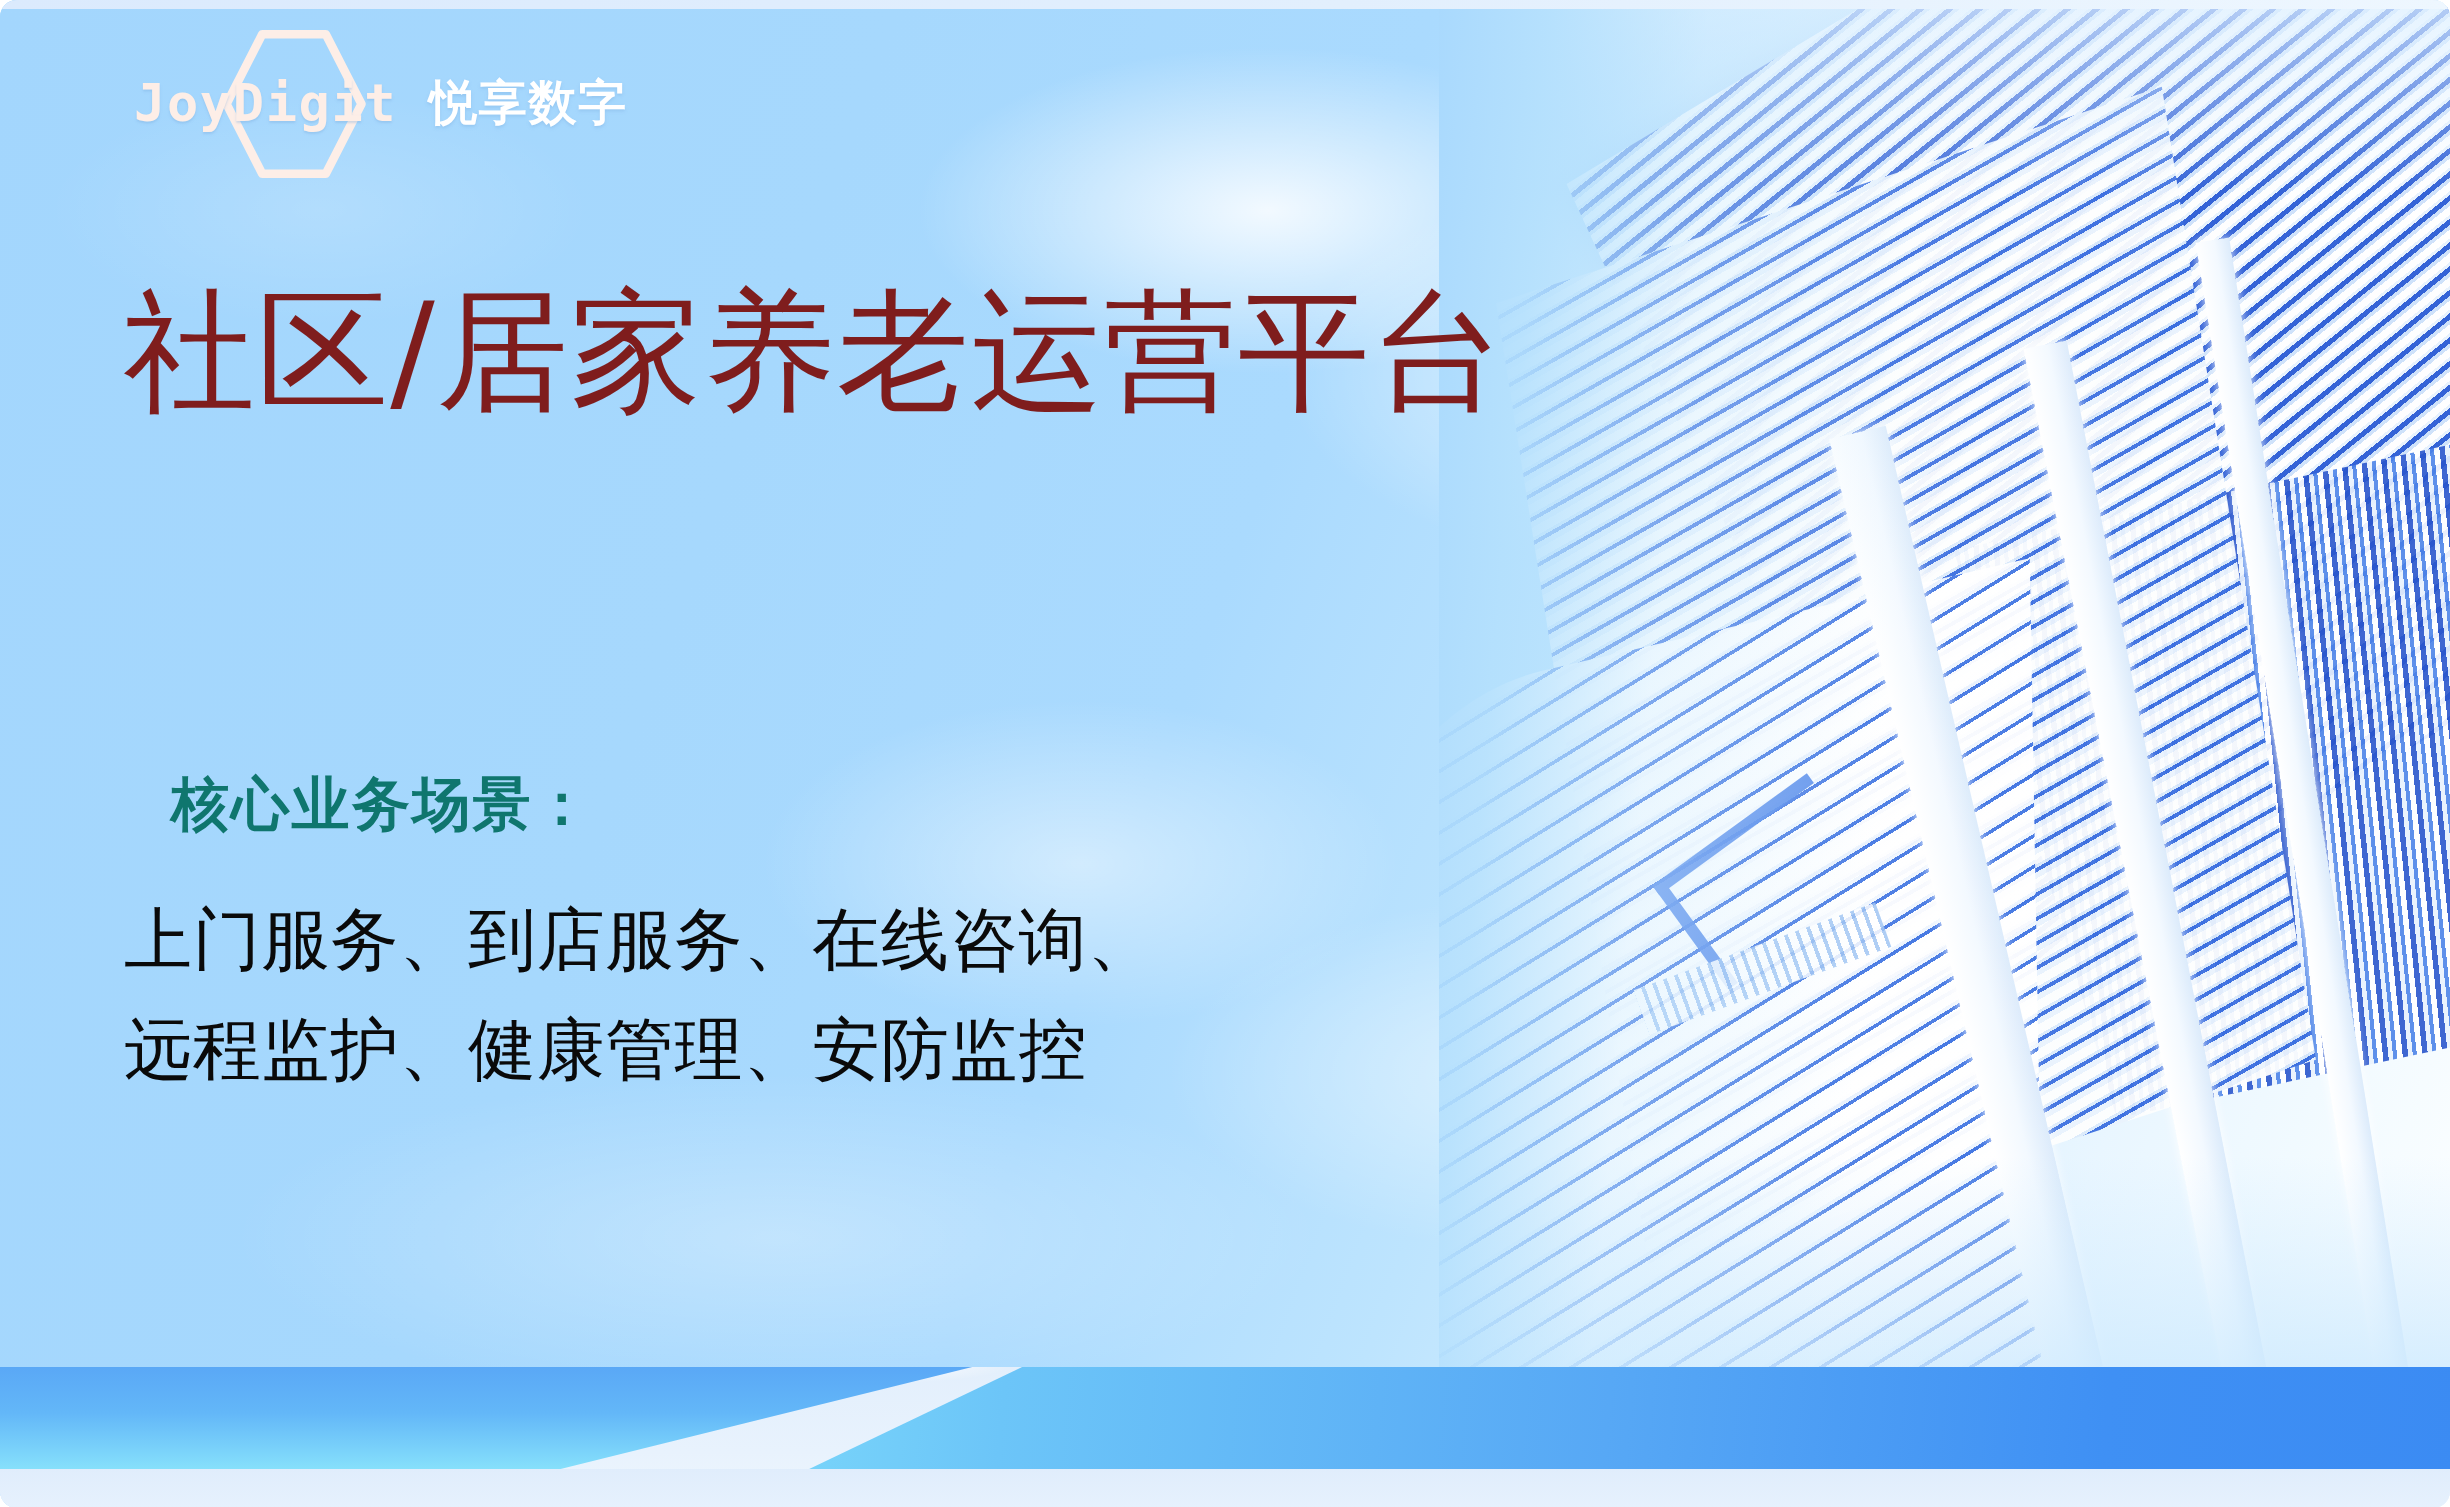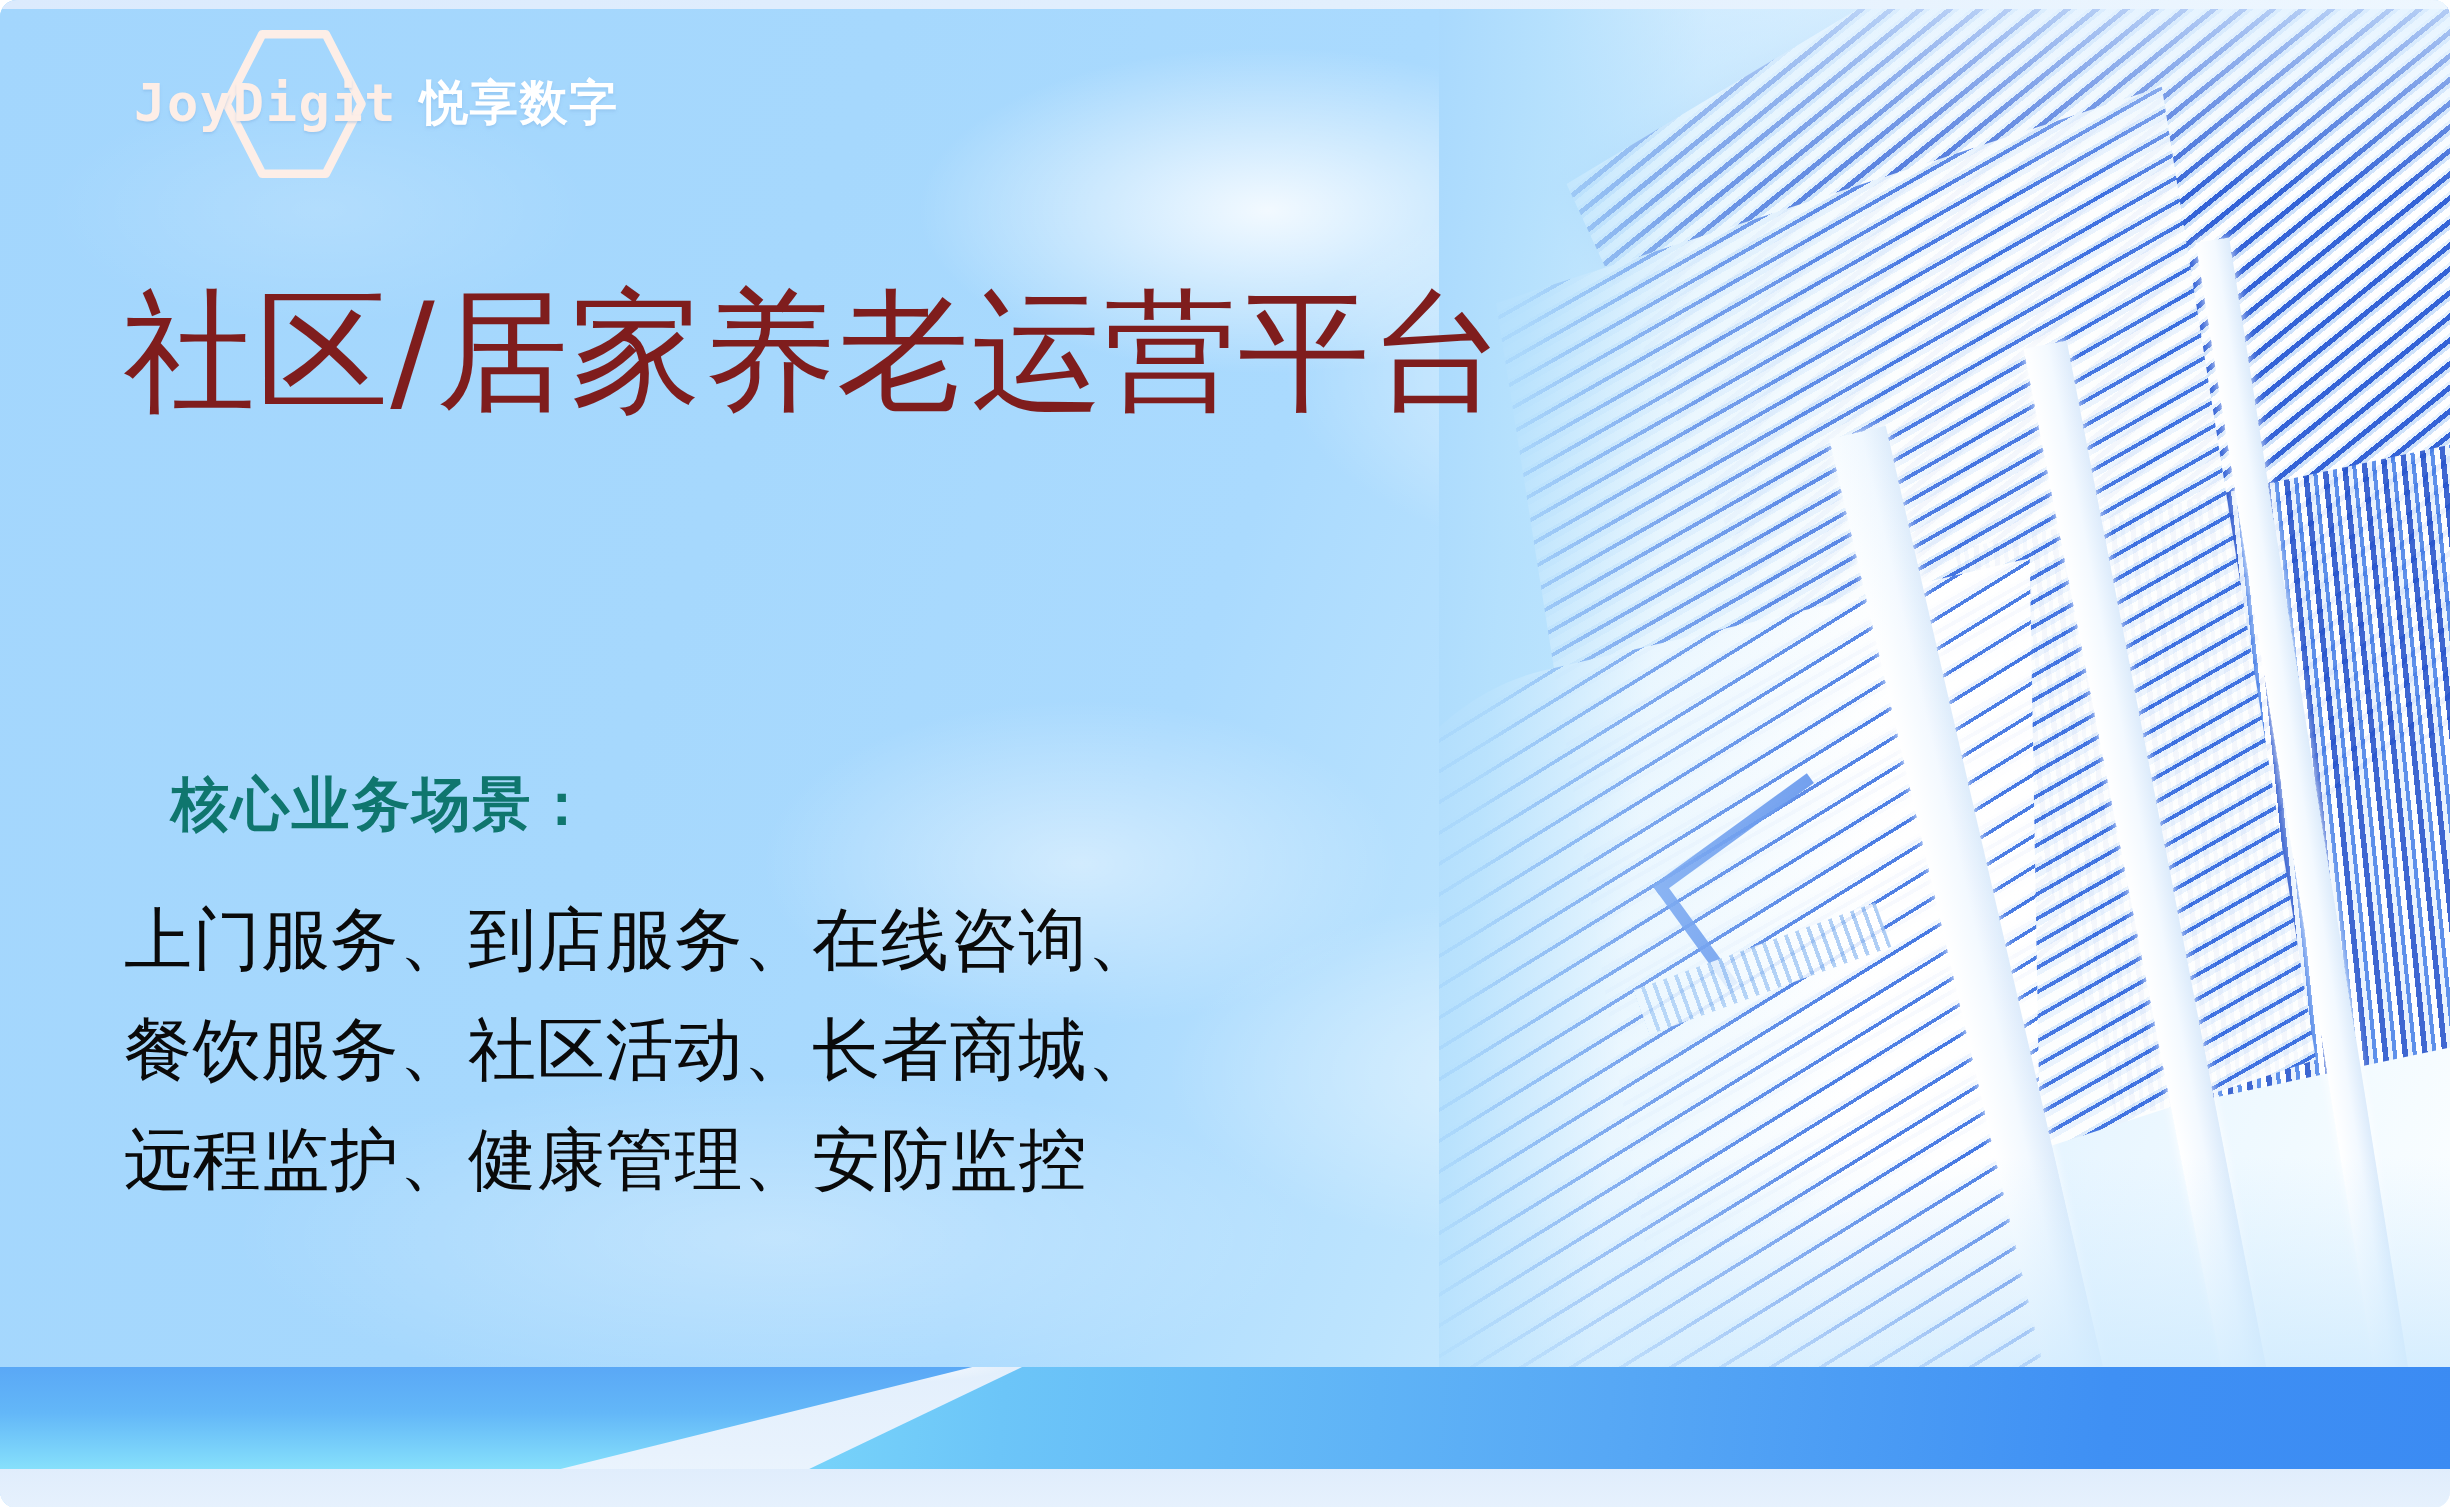--- a/index.html
+++ b/index.html
@@ -197,21 +197,21 @@
     font-family: "DejaVu Sans Mono", monospace;
     font-weight: 700;
     font-size: 52px;
     letter-spacing: 1.6px;
     color: #fdeee7;
     line-height: 1;
     text-shadow: 0 1.6px 2.3px rgba(120,170,220,0.35);
   }
   .logo-cn {
     position: relative;
-    margin-left: 23px;
+    margin-left: 32px;
     font-family: Liberation Sans, sans-serif;
     font-weight: 700;
     font-size: 48px;
     letter-spacing: 1.6px;
     color: #ffffff;
     line-height: 1;
     text-shadow: 0 1.6px 3.1px rgba(120,170,220,0.35);
   }
 
   
@@ -340,21 +340,20 @@
     <div class="logo-mark">JoyDigit</div>
     <div class="logo-cn">悦享数字</div>
   </div>
 
   <div class="headline">社区/居家养老运营平台</div>
 
   <div class="section-heading">核心业务场景：</div>
 
   <div class="body-lines">
     <span class="line">上门服务、到店服务、在线咨询、</span>
-    <span class="line">餐饮服务、社区活动、长者商城、</span>
     <span class="line">远程监护、健康管理、安防监控</span>
   </div>
 
   <div class="band">
     <div class="band-bg"></div>
     <div class="band-wisp"></div>
     <div class="band-shape band-left"></div>
     <div class="band-shape band-right"></div>
     <div class="band-foot"></div>
   </div>

